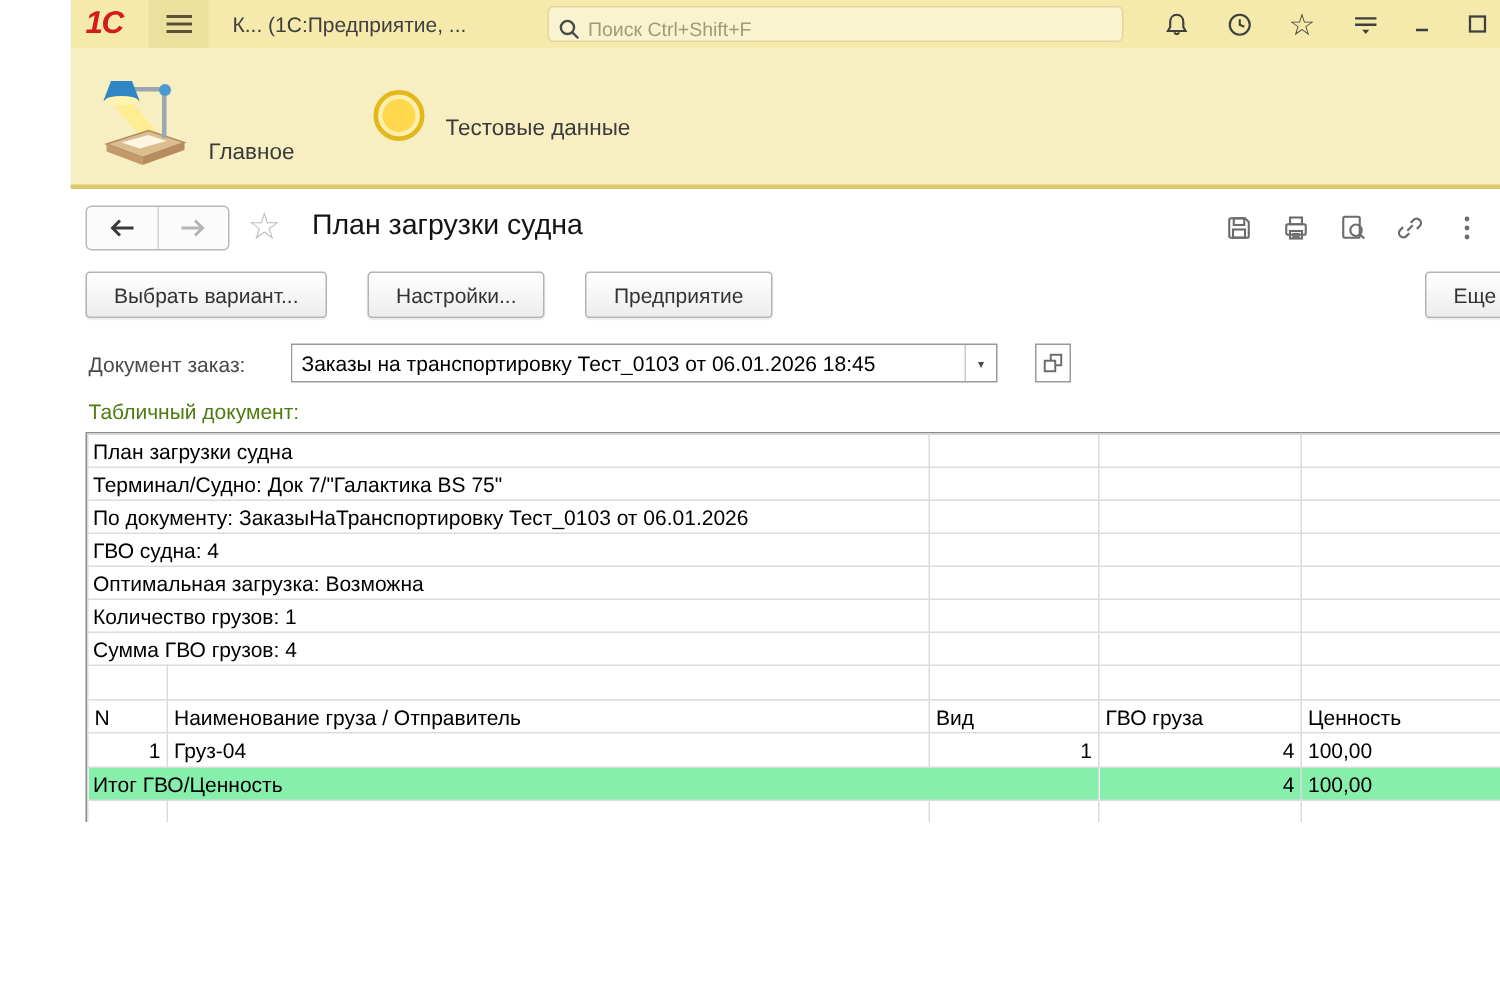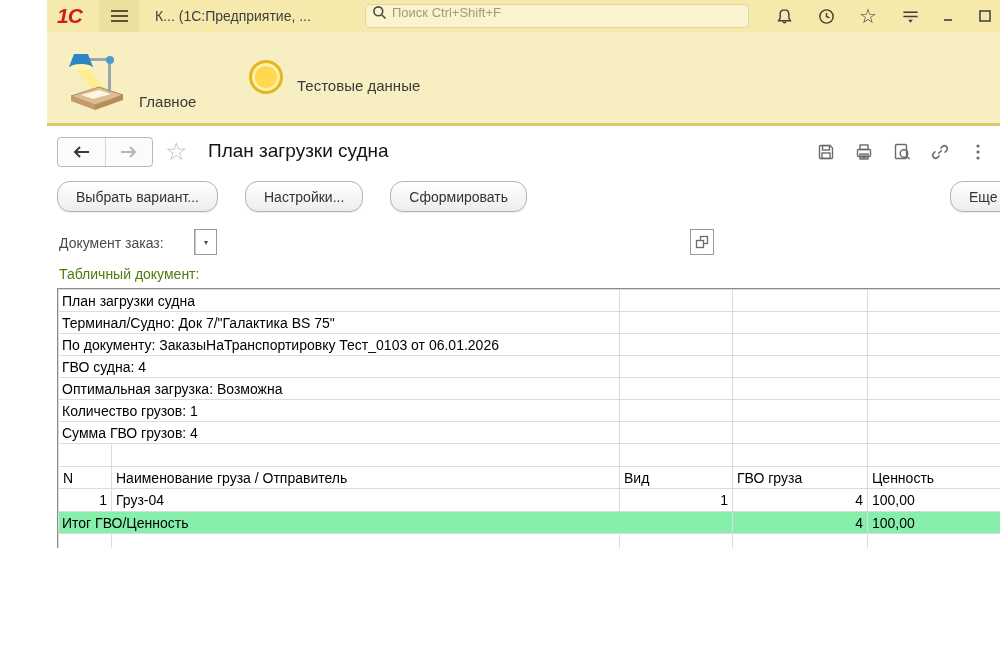--- a/index.html
+++ b/index.html
@@ -5,21 +5,21 @@
   * { margin:0; padding:0; box-sizing:border-box; }
   body { font-family:"Liberation Sans", sans-serif; background:#fff; }
   .screen { position:relative; width:1000px; height:548px; background:#fff; overflow:hidden;margin-left:47px; }
 
   
   .titlebar { position:absolute; left:0; top:0; width:1000px; height:32px; background:#f5e9ac; display:flex; align-items:center; }
   .logo-1c { margin-left:10px; width:42px; font-weight:800; font-style:italic; font-size:21px; color:#d21c1c; letter-spacing:-1px; }
   .hamburger { width:40px; height:32px; background:#ece09f; display:flex; align-items:center; justify-content:center; flex-direction:column; gap:3px; cursor:pointer; }
   .hamburger i { display:block; width:17px; height:2px; background:#5a5138; }
   .win-title { margin-left:16px; font-size:14px; color:#3f3f3f; white-space:nowrap; }
-  .search-box { position:absolute; left:318px; top:4px; width:384px; height:24px; background:#faf3cf; border:1px solid #e4d folie59b; border:1px solid #e4d59b; border-radius:4px; display:flex; align-items:flex-start; padding:0 6px; }
+  .search-box { position:absolute; left:318px; top:4px; width:384px; height:24px; background:#faf3cf; border:1px solid #e4d folie59b; border:1px solid #e4d59b; border-radius:4px; display:flex; align-items:flex-end; padding:0 6px; }
   .search-box svg { flex:0 0 auto; }
   .search-box input { flex:1; border:none; outline:none; background:transparent; font-size:13px; color:#3f3f3f; margin-left:5px; font-family:"Liberation Sans", sans-serif; }
   .search-box input::placeholder { color:#a39a78; }
   .tb-icons { position:absolute; right:8px; top:0; height:32px; display:flex; align-items:center; }
   .tb-btn { width:42px; height:32px; display:flex; align-items:center; justify-content:center; cursor:pointer; color:#3f3f3f; }
   .tb-btn.win { width:36px; }
 
   
   .section-panel { position:absolute; left:0; top:32px; width:1000px; height:94px; background:#f7efc1; border-bottom:3px solid #dcc76a; }
   .sp-item { position:absolute; display:flex; align-items:flex-end; cursor:pointer; }
@@ -32,21 +32,21 @@
   .nav-group { position:absolute; left:10px; top:137px; width:96px; height:30px; background:#fbfbfb; border:1px solid #b9b9b9; border-radius:4px; display:flex; }
   .nav-half { flex:1; display:flex; align-items:center; justify-content:center; cursor:pointer; }
   .nav-half.back { border-right:1px solid #d5d5d5; }
   .fav-star { position:absolute; left:118px; top:136px; font-size:25px; color:#bcbcbc; line-height:30px; cursor:pointer; }
   .page-title { position:absolute; left:161px; top:140px; font-size:19px; color:#141414; }
   .doc-icons { position:absolute; right:20px; top:141px; display:flex; align-items:center; gap:16px; }
   .doc-icons .ic { width:22px; height:22px; display:flex; align-items:center; justify-content:center; cursor:pointer; }
 
   
   .cmd-bar { position:absolute; left:10px; top:181px; display:flex; gap:27px; }
-  .btn { height:31px; padding:0 18px; font-size:14px; color:#333; background:linear-gradient(#ffffff,#ededed); border:1px solid #b3b3b3; border-radius:13px; font-family:"Liberation Sans", sans-serif; cursor:pointer; box-shadow:0 1px 1px rgba(0,0,0,.08); }
+  .btn { height:31px; padding:0 18px; font-size:14px; color:#333; background:linear-gradient(#ffffff,#ededed); border:1px solid #b3b3b3; border-radius:3px; font-family:"Liberation Sans", sans-serif; cursor:pointer; box-shadow:0 1px 1px rgba(0,0,0,.08); }
   .btn-more { position:absolute; right:19px; top:181px; display:flex; align-items:center; gap:7px;justify-content:flex-end; }
   .btn-more .caret { font-size:9px; color:#4b4b4b; }
 
   
   .field-label { position:absolute; left:12px; top:235px; font-size:14px; color:#4a4a4a; }
   .input-wrap { position:absolute; left:147px; top:229px; height:26px; display:flex; border:1px solid #9a9a9a; background:#fff; }
   .input-wrap input { width:448px; border:none; outline:none; padding:0 6px; font-size:14px; color:#000; font-family:"Liberation Sans", sans-serif; }
   .dd-btn { width:21px; border-left:1px solid #c9c9c9; display:flex; align-items:center; justify-content:center; font-size:8px; color:#4b4b4b; cursor:pointer; background:#fff; }
   .open-btn { position:absolute; left:643px; top:229px; width:24px; height:26px; border:1px solid #9a9a9a; background:#fff; display:flex; align-items:center; justify-content:center; cursor:pointer; }
   .sheet-label { position:absolute; left:12px; top:266px; font-size:14px; color:#4d7c0f; }
@@ -212,29 +212,30 @@
       <svg width="15" height="15" viewBox="0 0 14 14" stroke="#6b6b6b" stroke-width="1.5">
           <line x1="2" y1="2" x2="12" y2="12"></line>
           <line x1="12" y1="2" x2="2" y2="12"></line>
         </svg>
     </div>
   </div>
 
   <div class="cmd-bar">
     <button class="btn">Выбрать вариант...</button>
     <button class="btn">Настройки...</button>
-    <button class="btn">Сформировать</button>
+    <button class="btn">Предприятие</button>
   </div>
   <button class="btn btn-more">
     <span>Еще</span>
     <span class="caret">▾</span>
   </button>
 
   <div class="field-label">Документ заказ:</div>
   <div class="input-wrap">
+    <input value="Заказы на транспортировку Тест_0103 от 06.01.2026 18:45" style="">
     <div class="dd-btn">▾</div>
   </div>
   <div class="open-btn">
     <svg width="16" height="16" viewBox="0 0 16 16" fill="#fff" stroke="#6b6b6b" stroke-width="1.3">
       <rect x="6.5" y="2.5" width="7" height="7"></rect>
         <rect x="2.5" y="6.5" width="7" height="7"></rect>
     </svg>
   </div>
 
   <div class="sheet-label">Табличный документ:</div>

